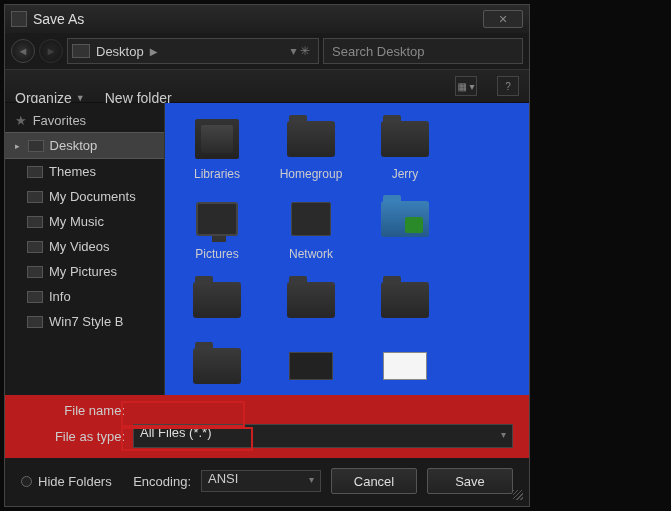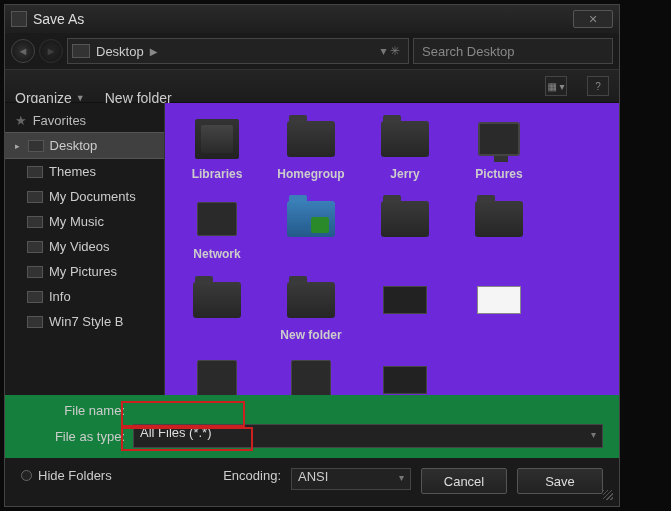--- a/index.html
+++ b/index.html
@@ -1,17 +1,17 @@
 <!DOCTYPE html>
 <html><head>
 <meta charset="utf-8">
 <style>
 * { box-sizing: border-box; margin: 0; padding: 0; font-family: "Segoe UI", Tahoma, sans-serif; }
 body { background: #0a0a0a; padding: 4px; width: 671px; height: 511px; overflow: hidden; }
-.window { width: 616px; height: 503px; background: #1a1a1a; border: 1px solid #444; display: flex; flex-direction: column; }
+.window { width: 526px; height: 503px; background: #1a1a1a; border: 1px solid #444; display: flex; flex-direction: column; }
 .titlebar { height: 28px; background: linear-gradient(#2a2a2a,#1e1e1e); display: flex; align-items: center; padding: 0 6px; color: #ddd; font-size: 14px; }
 .titlebar .ticon { width: 16px; height: 16px; background: #333; border: 1px solid #555; margin-right: 6px; }
 .titlebar .spacer { flex: 1; }
 .closebtn { width: 40px; height: 18px; background: #2a2a2a; border: 1px solid #555; color: #888; font-size: 11px; display: flex; align-items: center; justify-content: center; border-radius: 2px; cursor: pointer; }
 .navrow { height: 36px; display: flex; align-items: center; padding: 4px 6px; gap: 4px; background: #1a1a1a; }
 .navbtn { width: 24px; height: 24px; border-radius: 50%; background: radial-gradient(#333,#111); border: 1px solid #444; display: flex; align-items: center; justify-content: center; color: #666; font-size: 11px; cursor: pointer; }
 .breadcrumb { flex: 1; height: 26px; background: #222; border: 1px solid #444; display: flex; align-items: center; padding: 0 4px; gap: 6px; color: #ccc; font-size: 13px; }
 .breadcrumb .bicon { width: 18px; height: 14px; background: #333; border: 1px solid #555; }
 .breadcrumb .chev { color: #888; font-size: 10px; }
 .breadcrumb .refresh { margin-left: auto; color: #777; font-size: 12px; }
@@ -21,43 +21,43 @@
 .toolbar .spacer { flex: 1; }
 .toolbar .smallbtn { width: 22px; height: 20px; background: #222; border: 1px solid #444; font-size: 10px; color: #888; display: flex; align-items: center; justify-content: center; cursor: pointer; }
 .body { flex: 1; display: flex; overflow: hidden; }
 .sidebar { width: 160px; background: #1a1a1a; border-right: 1px solid #333; padding: 6px 0; overflow: hidden; display: flex; flex-direction: column; }
 .favhdr { display: flex; align-items: center; gap: 6px; color: #bbb; font-size: 13px; padding: 4px 10px; }
 .favhdr .star { color: #666; }
 .sideitem { display: flex; align-items: center; gap: 6px; color: #ccc; font-size: 13px; padding: 5px 10px 5px 22px; cursor: pointer; white-space: nowrap; overflow: hidden; }
 .sideitem .ficon { width: 16px; height: 12px; background: #333; border: 1px solid #555; flex-shrink: 0; }
 .sideitem.selected { background: #404040; border-top: 1px solid #555; border-bottom: 1px solid #555; }
 .sideitem.selected::before { content: "▸"; color: #aaa; margin-left: -12px; margin-right: 2px; font-size: 9px;}
-.filearea { flex: 1; background: #6d28d9; overflow: auto; padding: 8px; font-weight: bold; }
+.filearea { flex: 1; background: #1d4ed8; overflow: auto; padding: 8px; }
 .filegrid { display: flex; flex-wrap: wrap; gap: 6px; }
 .fileitem { width: 88px; display: flex; flex-direction: column; align-items: center; color: #ccc; font-size: 12px; text-align: center; padding: 4px 2px; cursor: pointer; }
 .fileitem .iconbox { width: 56px; height: 48px; display: flex; align-items: center; justify-content: center; margin-bottom: 4px; }
 .fileitem .lbl { line-height: 1.2; word-break: break-word; }
 .folder-icon { width: 48px; height: 36px; background: linear-gradient(#3a3a3a,#262626); border-radius: 3px; position: relative; }
 .folder-icon::before { content: ""; position: absolute; top: -6px; left: 2px; width: 18px; height: 8px; background: #3a3a3a; border-radius: 2px 2px 0 0; }
 .folder-blue { width: 48px; height: 36px; background: linear-gradient(#3a7fb8,#245a8a); border-radius: 3px; position: relative; }
 .folder-blue::before { content: ""; position: absolute; top: -6px; left: 2px; width: 18px; height: 8px; background: #3a7fb8; border-radius: 2px 2px 0 0; }
 .folder-blue::after { content: ""; position: absolute; bottom: 4px; right: 6px; width: 18px; height: 16px; background: #2a8a2a; border-radius: 2px; }
 .device-icon { width: 40px; height: 40px; background: #2a2a2a; border: 1px solid #444; border-radius: 2px; }
 .libs-icon { width: 44px; height: 40px; background: linear-gradient(#333,#222); border-radius: 2px; position: relative; }
 .libs-icon::after{content:"";position:absolute;inset:6px;background:linear-gradient(#444,#2a2a2a);border-radius:2px;}
 .computer-icon { width: 42px; height: 34px; background: #2a2a2a; border: 2px solid #444; border-radius: 3px; position: relative; }
 .computer-icon::after{content:"";position:absolute;bottom:-8px;left:14px;width:14px;height:6px;background:#333;}
 .network-icon { width: 40px; height: 34px; background: #2a2a2a; border: 1px solid #444; border-radius: 2px; }
-.fileform { background: #15803d; padding: 8px 16px 4px 16px; }
+.fileform { background: #b91c1c; padding: 8px 16px 4px 16px; }
 .frow { display: flex; align-items: center; margin-bottom: 6px; }
 .flabel { width: 112px; text-align: right; color: #ccc; font-size: 13px; padding-right: 8px; }
 .finput { flex: 1; height: 24px; background: #222; border: 1px solid #444; color: #ddd; font-size: 13px; padding: 0 6px; position: relative; }
 .finput.combo::after { content: "▾"; position: absolute; right: 6px; top: 4px; color: #777; font-size: 10px; }
 .redbox { position: absolute; border: 2px solid #cc2020; pointer-events: none; z-index: 10; }
-.bottomrow { display: flex; align-items: flex-start; padding: 10px 16px 12px 16px; gap: 10px; background: #1a1a1a; }
+.bottomrow { display: flex; align-items: center; padding: 10px 16px 12px 16px; gap: 10px; background: #1a1a1a; }
 .radiodot { width: 11px; height: 11px; border: 1px solid #666; border-radius: 50%; background: #222; }
 .hidefolders { display: flex; align-items: center; gap: 6px; color: #ccc; font-size: 13px; cursor: pointer; }
 .bottomrow .spacer2 { flex: 1; }
 .enclabel { color: #ccc; font-size: 13px; }
 .encsel { width: 120px; height: 22px; background: #222; border: 1px solid #444; color: #ccc; font-size: 13px; padding: 0 6px; position: relative; }
 .encsel::after { content: "▾"; position: absolute; right: 6px; top: 3px; color: #777; font-size: 10px;}
 .btn { width: 86px; height: 26px; background: linear-gradient(#2e2e2e,#222); border: 1px solid #555; color: #ddd; font-size: 13px; display: flex; align-items: center; justify-content: center; cursor: pointer; border-radius: 2px; }
 .resize { position: absolute; right: 6px; bottom: 6px; width: 10px; height: 10px; background: repeating-linear-gradient(135deg,#555 0 1px,transparent 1px 3px);}
 .thumb-img { width: 44px; height: 28px; background: #f5f5f5; border: 1px solid #888; font-size: 6px; color: #333; overflow: hidden; }
 .thumb-dark { width: 44px; height: 28px; background: #222; border: 1px solid #444; }

